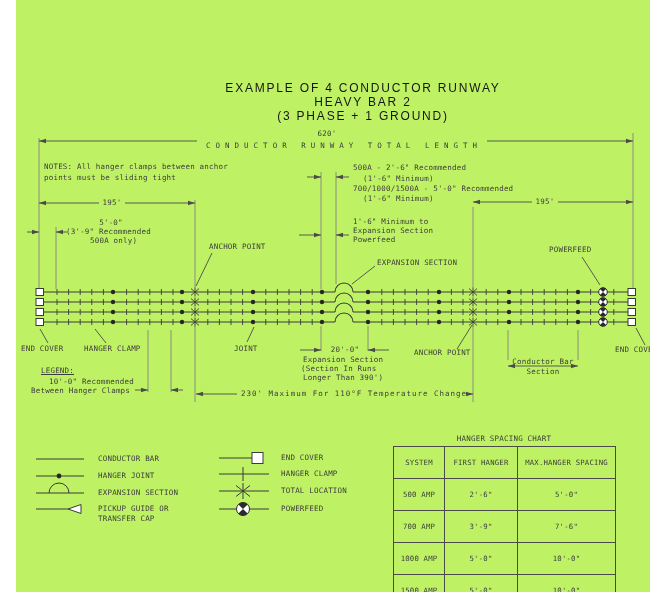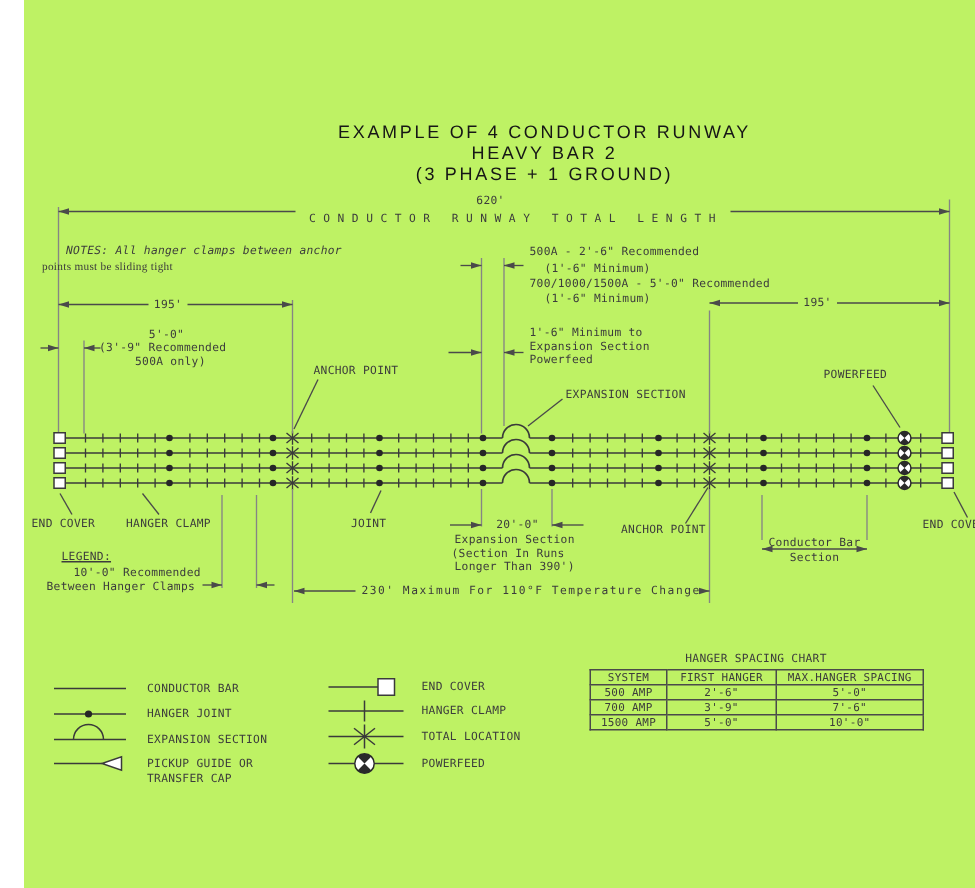--- a/index.html
+++ b/index.html
@@ -9,21 +9,21 @@
   .t{position:absolute;font:7.5px "DejaVu Sans Mono",monospace;color:#3c3c3c;
      white-space:pre;letter-spacing:0.2px;line-height:9px;}
   .ctr{transform:translateX(-50%);}
   .title{font-family:"Liberation Sans",sans-serif;font-size:12px;color:#161616;
          letter-spacing:1.8px;line-height:13px;}
   .ls5{letter-spacing:5px;}
   .ls1{letter-spacing:1px;}
   .und{text-decoration:underline;}
   table#hsc{position:absolute;left:377px;top:446px;border-collapse:collapse;}
   table#hsc td{border:1px solid #4a4a4a;font:7.3px "DejaVu Sans Mono",monospace;
-     color:#3c3c3c;text-align:center;height:9px;padding:0 2px;letter-spacing:0.2px;}
+     color:#3c3c3c;text-align:center;height:9px;padding:11px 2px;letter-spacing:0.2px;}
   td.c1{width:46px;} td.c2{width:68px;} td.c3{width:93px;}
 </style>
 </head>
 <body>
 
 <div id="canvas">
 
   <svg id="dwg" width="650" height="592" viewBox="0 0 650 592">
       <line x1="28" y1="292" x2="319" y2="292" stroke="#3a3a3a" stroke-width="1.1"></line>
       <line x1="337" y1="292" x2="612" y2="292" stroke="#3a3a3a" stroke-width="1.1"></line>
@@ -337,22 +337,22 @@
       <path d="M 227,509 L 222.4045,513.5955 A 6.5,6.5 0 0 0 231.5955,513.5955 Z" fill="#2a2a2a"></path>
     </svg>
 
   <div class="t title ctr" style="left:347px;top:82px;">EXAMPLE OF 4 CONDUCTOR RUNWAY</div>
   <div class="t title ctr" style="left:347px;top:96px;">HEAVY BAR 2</div>
   <div class="t title ctr" style="left:347px;top:110px;text-align:center;">(3 PHASE + 1 GROUND)</div>
 
   <div class="t ctr" style="left:311px;top:129px;">620'</div>
   <div class="t ctr ls5" style="left:328px;top:141px;">CONDUCTOR RUNWAY TOTAL LENGTH</div>
 
-  <div class="t" style="left:28px;top:162px;font-style:italic;">NOTES: All hanger clamps between anchor</div>
-  <div class="t" style="left:12px;top:173px;font-family:Liberation Serif, serif;">points must be sliding tight</div>
+  <div class="t" style="left:28px;top:162px;">NOTES: All hanger clamps between anchor</div>
+  <div class="t" style="left:28px;top:173px;">points must be sliding tight</div>
 
   <div class="t ctr" style="left:96px;top:198px;">195'</div>
   <div class="t ctr" style="left:529px;top:197px;">195'</div>
 
   <div class="t ctr" style="left:95px;top:218px;">5'-0"</div>
   <div class="t" style="left:50px;top:227px;">(3'-9" Recommended</div>
   <div class="t" style="left:74px;top:236px;">500A only)</div>
 
   <div class="t" style="left:337px;top:163px;">500A - 2'-6" Recommended</div>
   <div class="t" style="left:347px;top:174px;">(1'-6" Minimum)</div>
@@ -408,19 +408,24 @@
       <td>500 AMP</td>
       <td>2'-6"</td>
       <td>5'-0"</td>
     </tr>
     <tr>
       <td>700 AMP</td>
       <td>3'-9"</td>
       <td>7'-6"</td>
     </tr>
     <tr>
+      <td>1000 AMP</td>
+      <td>5'-0"</td>
+      <td>10'-0"</td>
+    </tr>
+    <tr>
       <td>1500 AMP</td>
       <td>5'-0"</td>
       <td>10'-0"</td>
     </tr>
   </tbody>
     </table>
 </div>
 
 </body></html>

